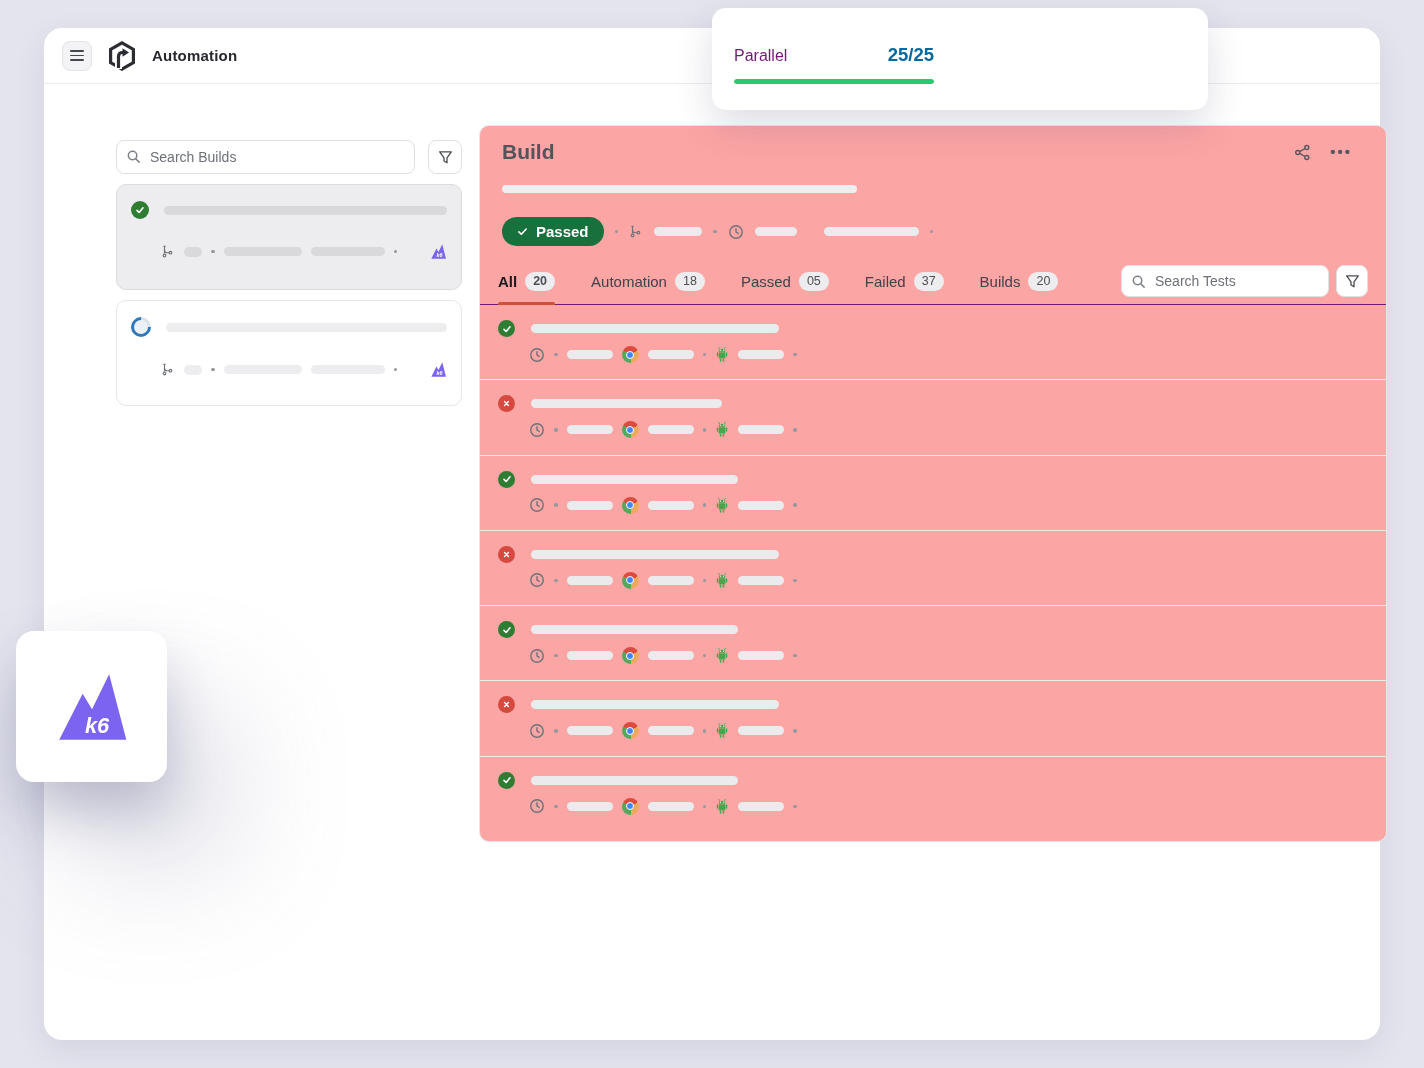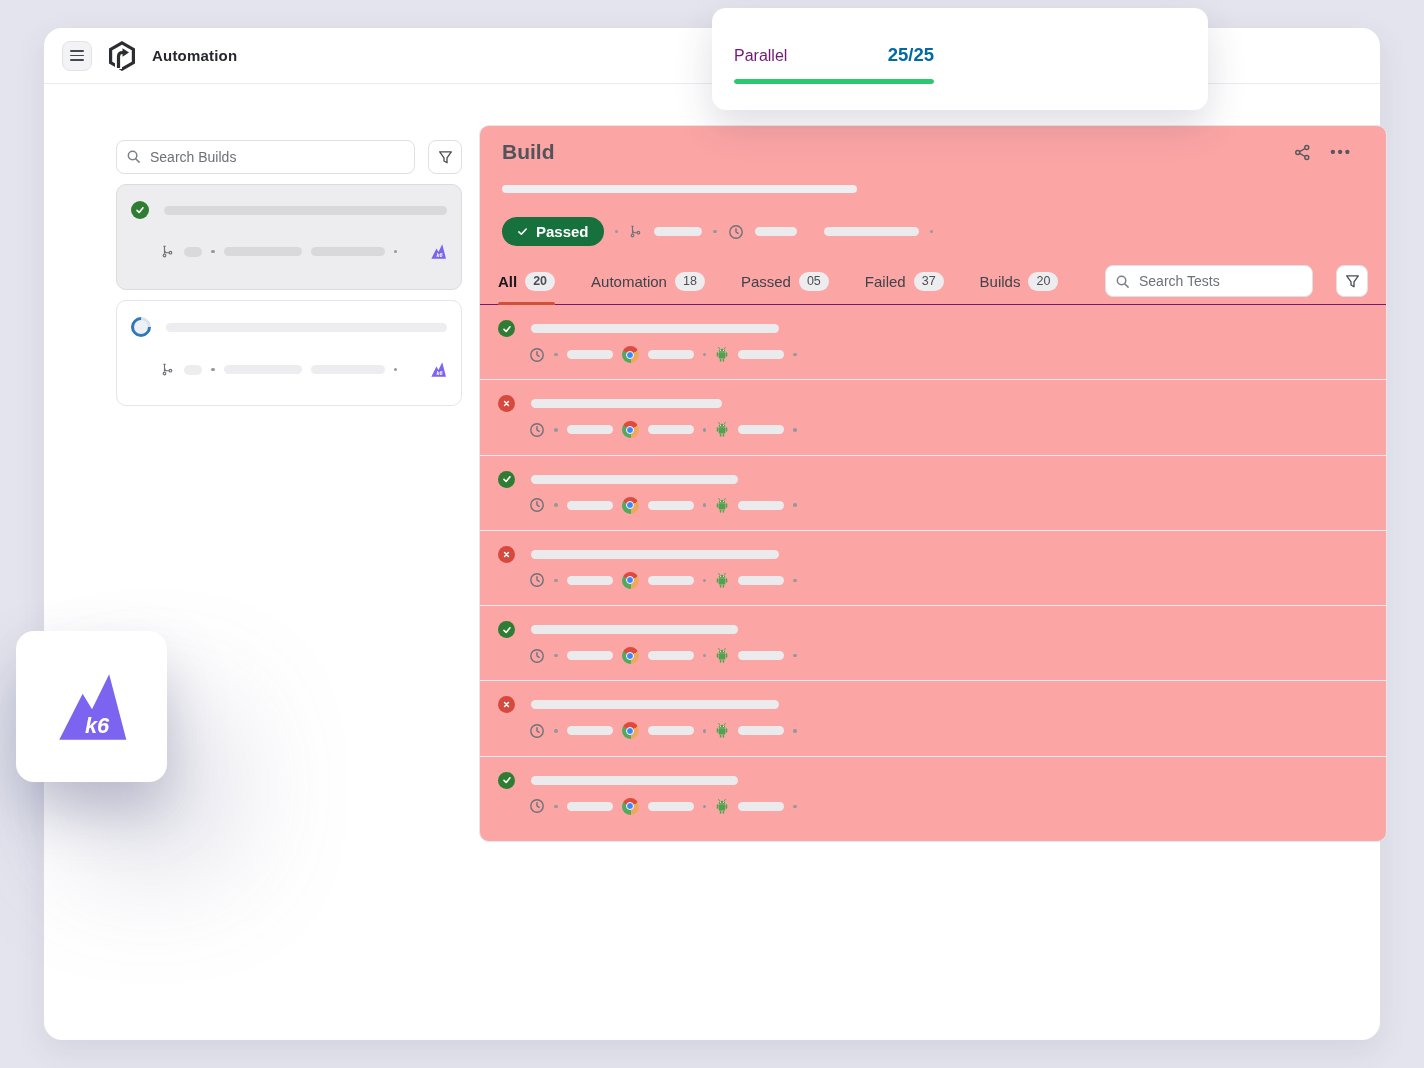--- a/index.html
+++ b/index.html
@@ -58,21 +58,21 @@
 
   
   .tabs-row { display:flex; align-items:center; height:47px; border-bottom:1px solid #701a75;
               margin-top:12px; padding:0 18px; }
   .tab { position:relative; display:flex; align-items:center; gap:8px; height:100%; cursor:pointer;
          margin-right:36px; font-size:15px; color:#3f434a; }
   .tab .cnt { background:#ededef; border-radius:10px; padding:2.5px 8px; font-size:12.5px; color:#4c4f55; }
   .tab.active { font-weight:700; color:#17191d; }
   .tab.active::after { content:""; position:absolute; left:0; right:0; bottom:-1px; height:3px;
                        background:#d1503a; border-radius:2px 2px 0 0; }
-  .tabs-right { margin-left:auto; display:flex; gap:23px; align-items:center; }
+  .tabs-right { margin-left:auto; display:flex; gap:7px; align-items:center; }
   .tabs-right .search-box { width:208px; }
   .tabs-right input { height:32px; }
   .tabs-right .icon-btn { width:32px; height:32px; }
 
   
   .test-row { height:75.3px; border-bottom:1px solid #ececef; padding:15px 0 0 18px; }
   .test-row:last-child { border-bottom:none; }
   .tr-line1 { display:flex; align-items:center; gap:16px; }
   .tr-line2 { display:flex; align-items:center; gap:9px; margin-top:9px; padding-left:31px; }
 

